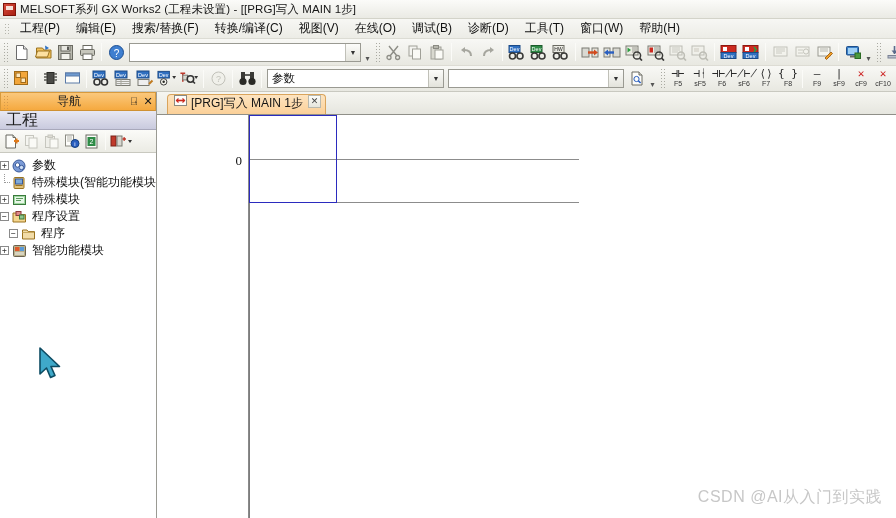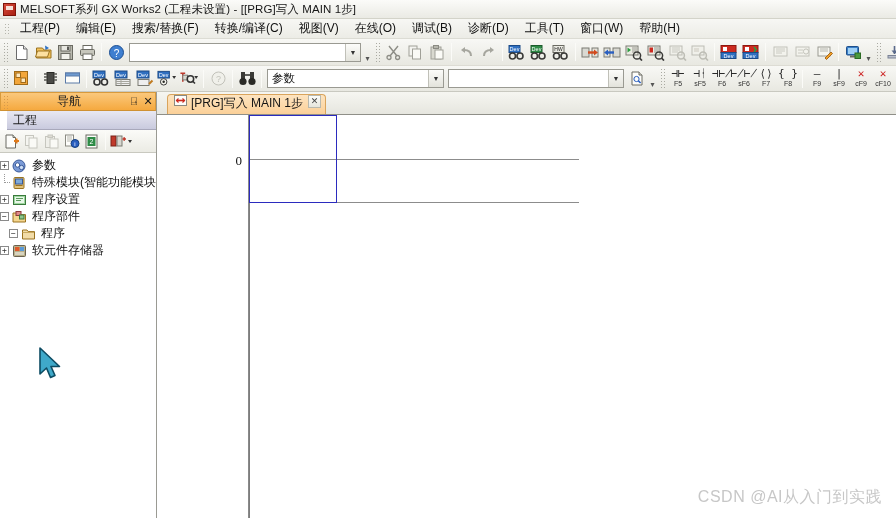--- a/index.html
+++ b/index.html
@@ -191,23 +191,22 @@
   .nav-title .nbtn {
     width: 14px; text-align: center;
     font-size: 11px; color: #1a1a1a;
   }
   .nav-sub {
     height: 19px;
     background: linear-gradient(#e8e8f2, #c9cade);
     border-bottom: 1px solid #a8a8bb;
     display: flex; align-items: center;
     padding-left: 6px;
-    font-size: 12px; color: #1c1c1c;
-    flex: none;
-    margin-left: 7px;
+    font-size: 16px; color: #1c1c1c;
+    flex: none;
   }
   .nav-toolbar {
     height: 23px;
     background: linear-gradient(#fbfbf8, #ebebe4);
     border-bottom: 1px solid #c9c9c0;
     display: flex; align-items: center;
     padding-left: 2px;
     flex: none;
   }
   .nav-toolbar .tbtn { width: 20px; height: 19px; }
@@ -847,33 +846,33 @@
 
         <div class="tnode">
           <div class="expander">+</div>
           <div class="ticon">
             <svg width="15" height="14" viewBox="0 0 15 14">
                 <rect x="1.5" y="2.5" width="12" height="9" fill="#9fd6a0" stroke="#3a7a3c"></rect>
                 <rect x="3" y="4" width="9" height="6" fill="#e8f7e8"></rect>
                 <path d="M4 5.5h7M4 7.5h5" stroke="#5a9a5c"></path>
               </svg>
           </div>
-          <div class="tlabel">程序设置</div>
+          <div class="tlabel">特殊模块</div>
         </div>
 
         <div class="tnode">
           <div class="expander">−</div>
           <div class="ticon">
             <svg width="15" height="14" viewBox="0 0 15 14">
                 <path d="M1 3h5l1.2 1.6h6.3V12H1z" fill="#f5d68e" stroke="#9a7320"></path>
                 <rect x="4" y="1.5" width="5" height="4" fill="#e08a8a" stroke="#8e3a3a"></rect>
                 <rect x="7.5" y="5" width="4.5" height="4" fill="#8ec48e" stroke="#3a7a3c"></rect>
               </svg>
           </div>
-          <div class="tlabel">程序部件</div>
+          <div class="tlabel">程序设置</div>
         </div>
 
         <div class="tnode" style="padding-left:9px">
           <div class="expander">−</div>
           <div class="ticon">
             <svg width="15" height="14" viewBox="0 0 15 14">
                 <path d="M1.5 3h4.5l1.2 1.6h6.3V12H1.5z" fill="#f2dca8" stroke="#9a7320"></path>
                 <path d="M1.5 5.5h11.5" stroke="#c8a95f"></path>
               </svg>
           </div>
@@ -885,21 +884,21 @@
         <div class="tnode">
           <div class="expander">+</div>
           <div class="ticon">
             <svg width="15" height="14" viewBox="0 0 15 14">
                 <rect x="1.5" y="1.5" width="12" height="11" rx="1" fill="#b9b08a" stroke="#6a6250"></rect>
                 <rect x="3" y="3" width="4.5" height="4" fill="#e05a2a"></rect>
                 <rect x="8" y="3" width="4" height="4" fill="#5a9ad8"></rect>
                 <rect x="3" y="8" width="9" height="3" fill="#d8d4c0"></rect>
               </svg>
           </div>
-          <div class="tlabel">软元件存储器</div>
+          <div class="tlabel">智能功能模块</div>
         </div>
 
         <div class="cursor">
           <svg width="26" height="36" viewBox="0 0 26 36">
             <path d="M2 1 L2 27 L8.5 21 L12.5 30.5 L17 28.5 L13 19.5 L21.5 19.5 Z" fill="#3fa9c9" stroke="#0d4c63" stroke-width="1.6" stroke-linejoin="round"></path>
           </svg>
         </div>
       </div>
     </div>
 

